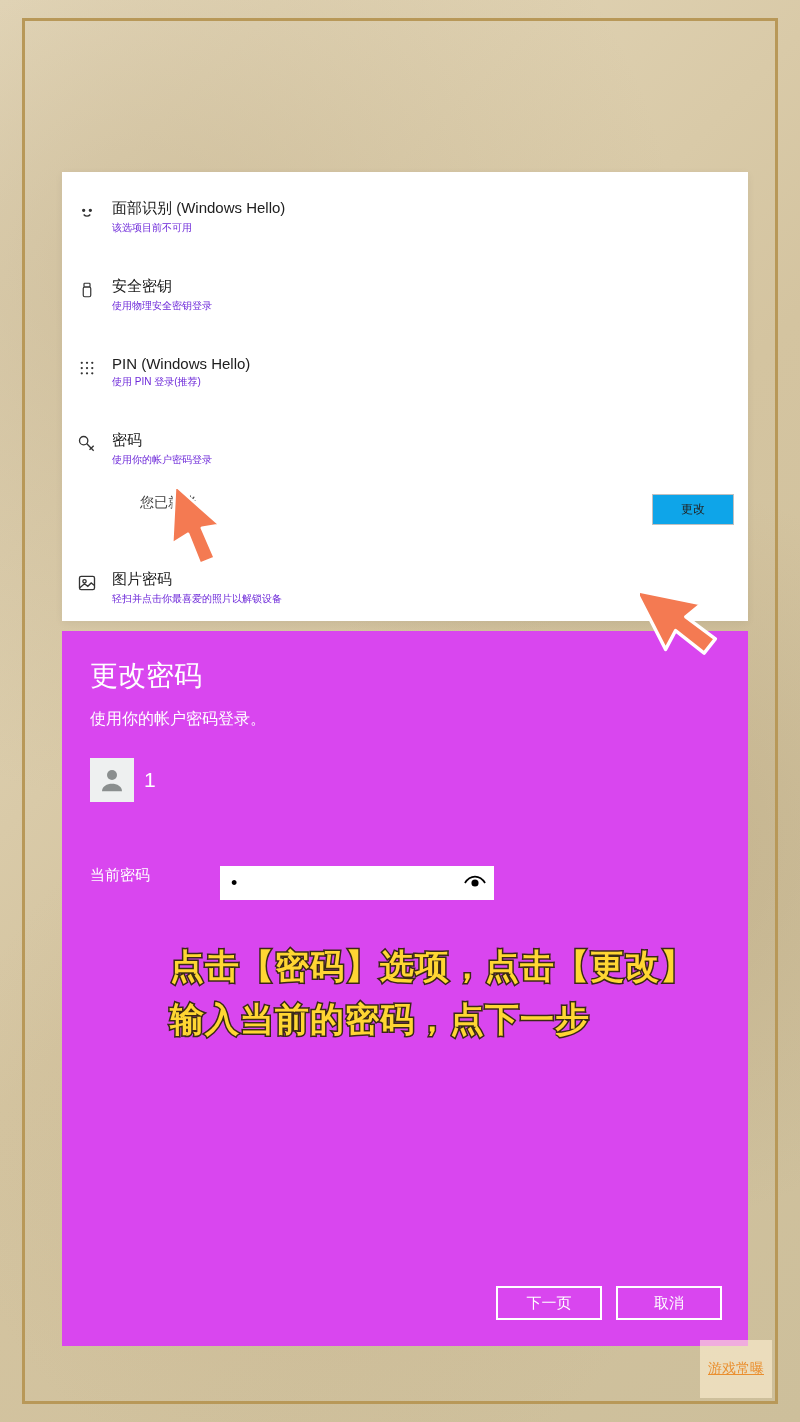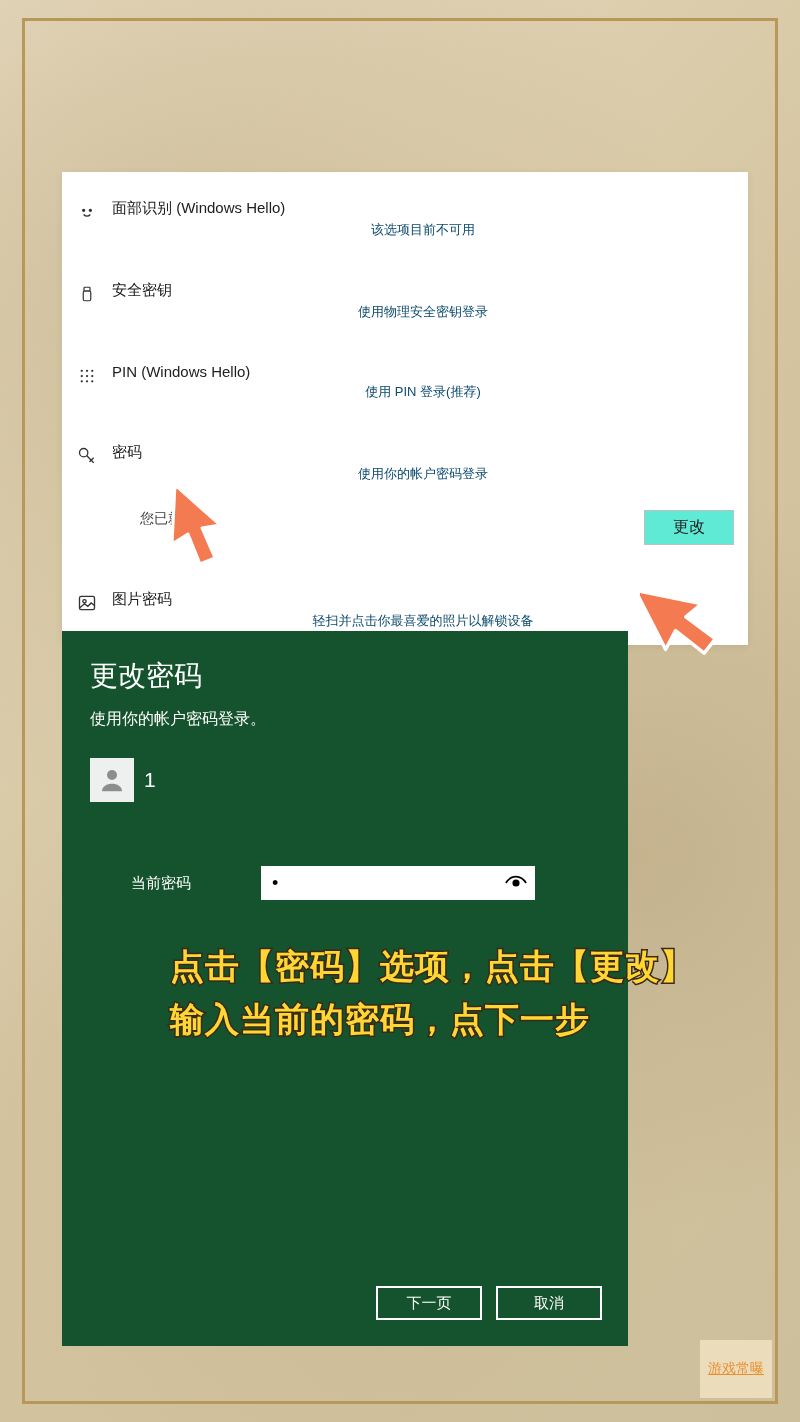--- a/index.html
+++ b/index.html
@@ -55,50 +55,49 @@
       align-items: center;
       justify-content: center;
     }
     .option-text { flex: 1; }
     .option-title {
       font-size: 15px;
       color: #202020;
       margin-bottom: 3px;
     }
     .option-sub {
-      font-size: 13px;
-      color: #0c4a6e;
-      text-align: center;
+      font-size: 10px;
+      color: #6d28d9;
     }
     .expanded-row {
       display: flex;
       align-items: flex-start;
       padding: 12px 14px 18px 50px;
       margin-left: 28px;
     }
     .ready-text {
       font-size: 14px;
       color: #404040;
       flex: 1;
     }
     .change-btn {
       padding: 6px 28px;
-      font-size: 16px;
+      font-size: 12px;
       color: #222;
-      background: #5eead4;
+      background: #0ea5e9;
       border: 1px solid #c0c0c0;
       cursor: pointer;
     }
     .teal-panel {
       position: absolute;
       left: 62px;
       top: 631px;
-      width: 566px;
+      width: 686px;
       height: 715px;
-      background: #14532d;
+      background: #d946ef;
       color: #ffffff;
       padding: 26px 28px;
     }
     .teal-title {
       font-size: 28px;
       font-weight: 400;
       margin-bottom: 14px;
     }
     .teal-sub {
       font-size: 16px;
@@ -117,22 +116,21 @@
       align-items: center;
       justify-content: center;
       margin-right: 10px;
     }
     .username {
       font-size: 21px;
       font-weight: 300;
     }
     .field-row {
       display: flex;
-      align-items: center;
-      margin-left: 41px;
+      align-items: flex-start;
     }
     .field-label {
       font-size: 15px;
       width: 130px;
     }
     .pw-input-wrap {
       position: relative;
       width: 274px;
     }
     .pw-input {

